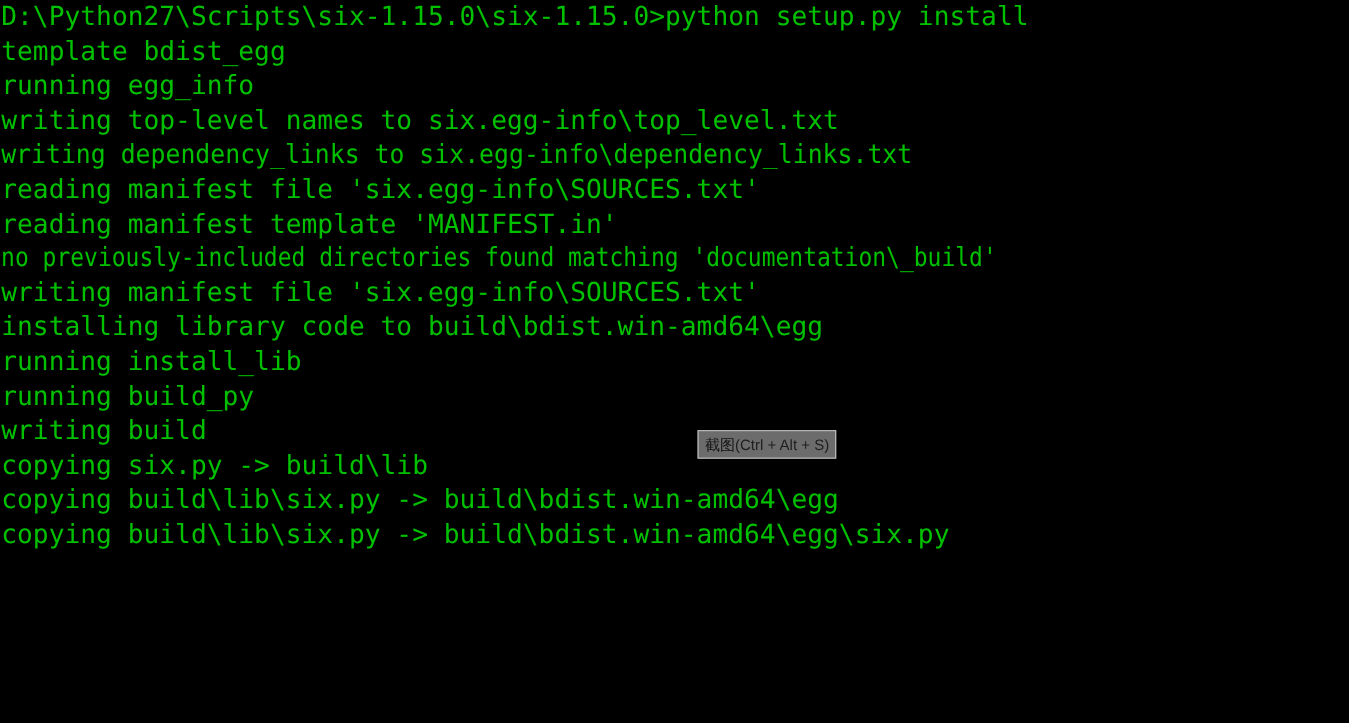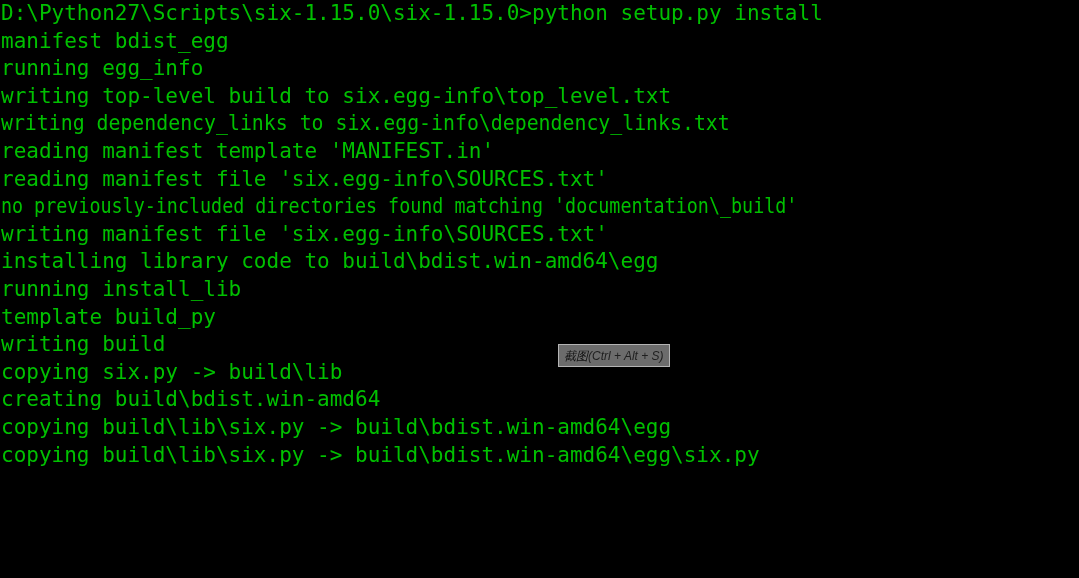--- a/index.html
+++ b/index.html
@@ -52,47 +52,45 @@
     background: #6c6c6c;
     border: 1px solid #b4b4b4;
     color: #1d1d1d;
     font-family: "Liberation Sans", sans-serif;
     font-size: 12px;
     line-height: 18px;
     padding: 2px 5px 2px 5px;
     white-space: nowrap;
     box-sizing: border-box;
     height: 23px;
-    font-style: italic;
   }
   #tooltip .tip-cjk {
     color: #111111;
   }
   #tooltip .tip-latin {
     color: #1f1f1f;
   }
 </style>
 </head>
 <body>
 
 <div id="console">
     <div class="console-line">D:\Python27\Scripts\six-1.15.0\six-1.15.0&gt;python setup.py install</div>
-    <div class="console-line">manifest bdist_egg</div>
+    <div class="console-line">template bdist_egg</div>
     <div class="console-line">running egg_info</div>
-    <div class="console-line">writing top-level build to six.egg-info\top_level.txt</div>
+    <div class="console-line">writing top-level names to six.egg-info\top_level.txt</div>
     <div class="console-line fit-mid">writing dependency_links to six.egg-info\dependency_links.txt</div>
+    <div class="console-line">reading manifest file 'six.egg-info\SOURCES.txt'</div>
     <div class="console-line">reading manifest template 'MANIFEST.in'</div>
-    <div class="console-line">reading manifest file 'six.egg-info\SOURCES.txt'</div>
     <div class="console-line fit-wide">no previously-included directories found matching 'documentation\_build'</div>
     <div class="console-line">writing manifest file 'six.egg-info\SOURCES.txt'</div>
     <div class="console-line">installing library code to build\bdist.win-amd64\egg</div>
     <div class="console-line">running install_lib</div>
-    <div class="console-line">template build_py</div>
+    <div class="console-line">running build_py</div>
     <div class="console-line">writing build</div>
     <div class="console-line">copying six.py -&gt; build\lib</div>
-    <div class="console-line">creating build\bdist.win-amd64</div>
     <div class="console-line">copying build\lib\six.py -&gt; build\bdist.win-amd64\egg</div>
     <div class="console-line">copying build\lib\six.py -&gt; build\bdist.win-amd64\egg\six.py</div>
   </div>
 
 <div id="tooltip">
   <span class="tip-cjk">截图</span><span class="tip-latin">(Ctrl + Alt + S)</span>
 </div>
 
 </body></html>

